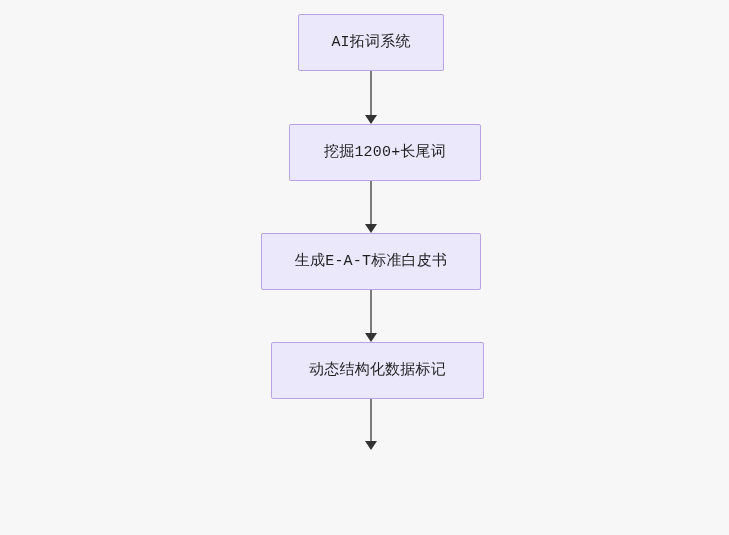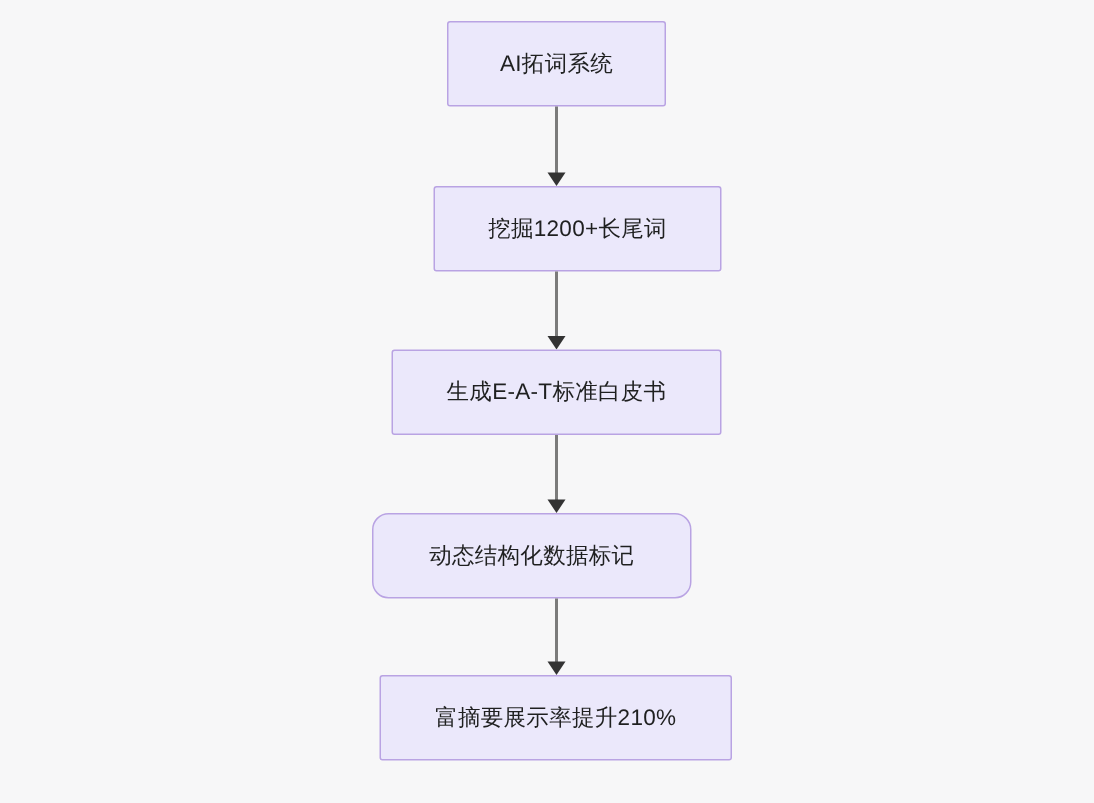--- a/index.html
+++ b/index.html
@@ -11,20 +11,21 @@
     width: 729px;
     height: 535px;
     background: #f7f7f8;
     font-family: "Liberation Sans", "DejaVu Sans", sans-serif;
     overflow: hidden;
   }
   #flowchart-canvas {
     position: relative;
     width: 729px;
     height: 535px;
+    font-family: Liberation Mono, monospace;
   }
   .node {
     position: absolute;
     box-sizing: border-box;
     background: #ebe8fb;
     border: 1.6px solid #b9a3e3;
     border-radius: 2px;
     display: flex;
     align-items: center;
     justify-content: center;
@@ -83,26 +84,23 @@
 
   <div class="node" id="node-3" style="left:261px; top:233px; width:220px; height:57px;">
     <span class="node-label">生成E-A-T标准白皮书</span>
   </div>
 
   <div class="connector" style="left:361px; top:290px; height:52px;">
     <div class="connector-line"></div>
     <div class="connector-arrow"></div>
   </div>
 
-  <div class="node" id="node-4" style="left:248px; top:342px; width:213px; height:57px;border-radius:11px;">
+  <div class="node" id="node-4" style="left:271px; top:342px; width:213px; height:57px;">
     <span class="node-label">动态结构化数据标记</span>
   </div>
 
   <div class="connector" style="left:361px; top:399px; height:51px;">
     <div class="connector-line"></div>
     <div class="connector-arrow"></div>
   </div>
 
-  <div class="node" id="node-5" style="left:253px; top:450px; width:235px; height:57px;">
-    <span class="node-label">富摘要展示率提升210%</span>
-  </div>
 
 </div>
 
 </body></html>

